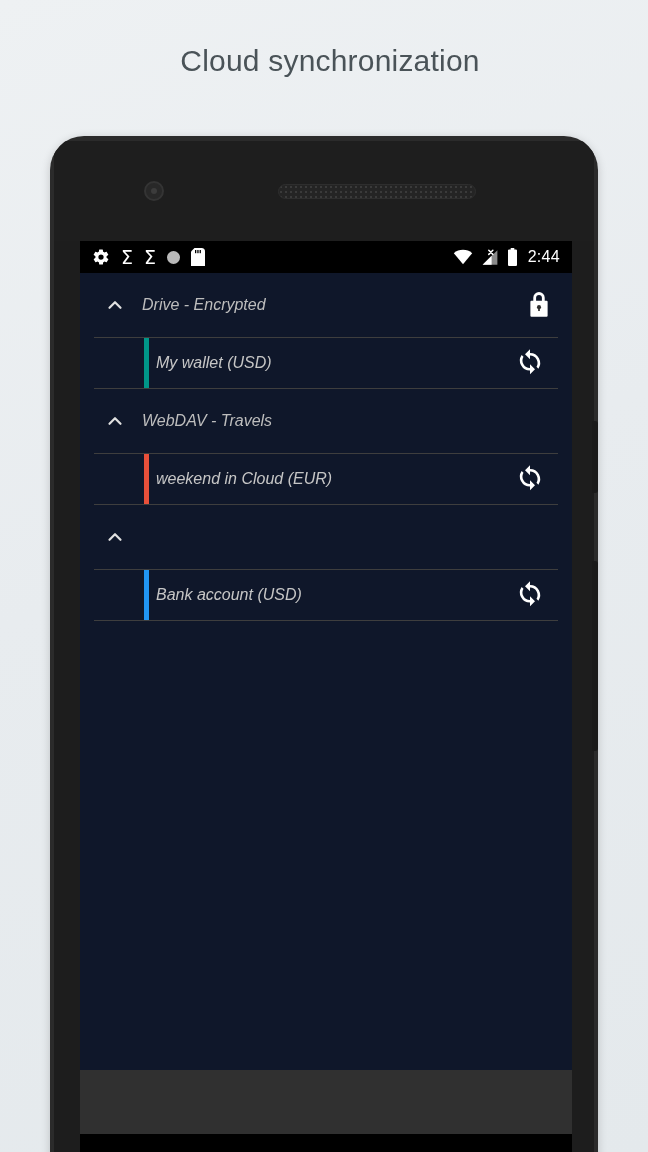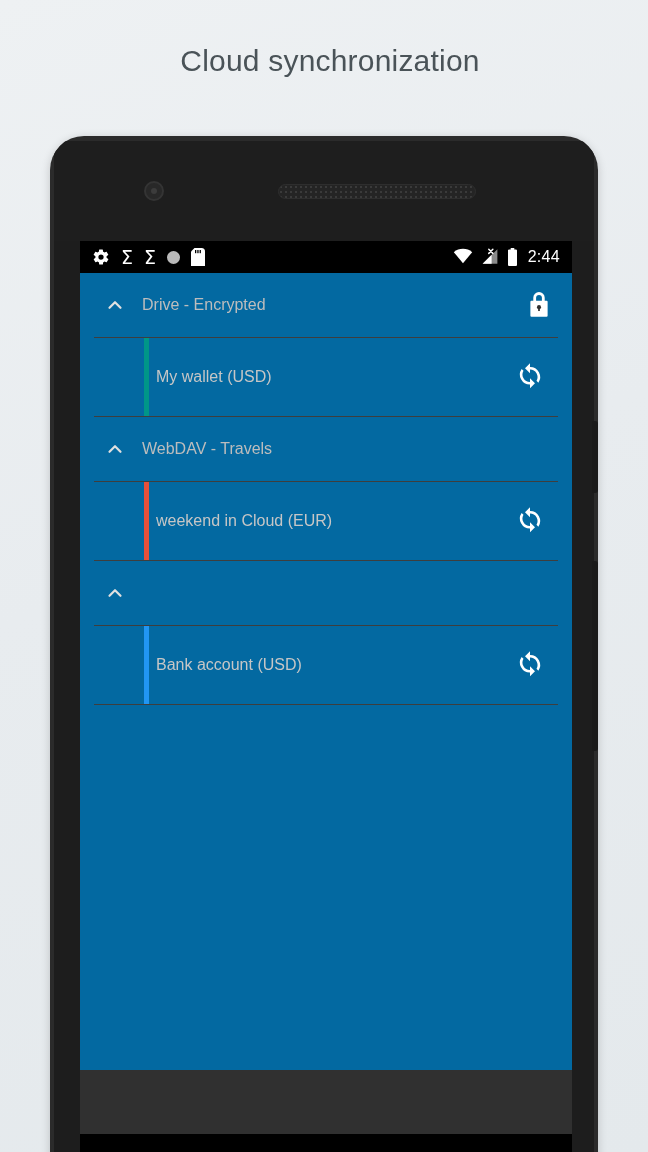--- a/index.html
+++ b/index.html
@@ -96,21 +96,21 @@
   
   .statusbar {
     height: 32px;
     background: #000;
     display: flex;
     align-items: center;
     padding: 0 12px;
     color: #fff;
   }
   .sb-left { display: flex; align-items: center; gap: 11px; }
-  .sb-right { margin-left: auto; display: flex; align-items: flex-start; gap: 8px; }
+  .sb-right { margin-left: auto; display: flex; align-items: center; gap: 8px; }
   .sb-ico { display: block; }
   .sb-time {
     font-size: 16px; font-weight: 400; color: #fff;
     letter-spacing: 0.3px; margin-left: 2px;
   }
   .sigma { font-size: 19px; line-height: 1; font-weight: 400; color:#fff;
            font-family: "DejaVu Sans", sans-serif; }
   .dot-circle {
     width: 13px; height: 13px; border-radius: 50%;
     background: #b9b9b9;
@@ -133,21 +133,21 @@
     white-space: nowrap;
   }
   .appbar-spacer { flex: 1; }
   .appbar-btn {
     width: 44px; height: 44px;
     display: flex; align-items: center; justify-content: center;
     cursor: pointer;
   }
 
   
-  .content { background: #0369a1; height: calc(100% - 32px - 64px - 62px); }
+  .content { background: #0f172a; height: calc(100% - 32px - 64px - 62px); font-style: italic; }
 
   .group-header {
     display: flex;
     align-items: center;
     padding: 0 16px;
     min-height: 64px;
     cursor: pointer;
   }
   .chevron-wrap {
     width: 38px; display: flex; align-items: center; justify-content: center;
@@ -160,21 +160,21 @@
     line-height: 22px;
     flex: 1;
     padding-right: 6px;
   }
   .group-lock { width: 34px; display: flex; justify-content: center; flex-shrink: 0; }
 
   .account-row {
     display: flex;
     align-items: center;
     margin: 0 14px;
-    height: 80px;
+    height: 52px;
     border-top: 1px solid #3e3e3e;
     border-bottom: 1px solid #3e3e3e;
     padding-left: 36px;
     cursor: pointer;
     position: relative;
   }
   .acc-bar {
     position: absolute;
     left: 50px; top: 0; bottom: 0;
     width: 5px;

